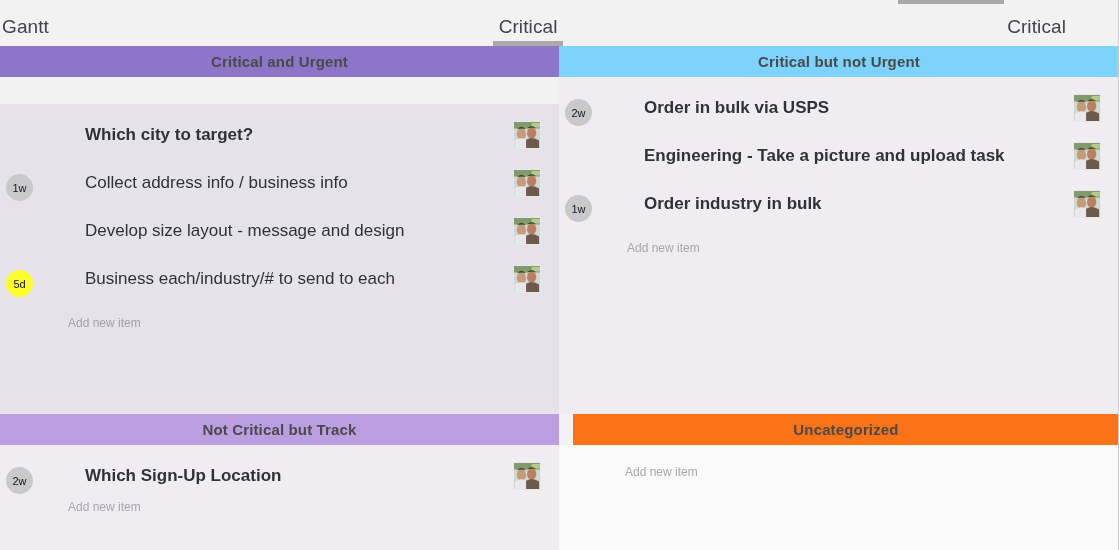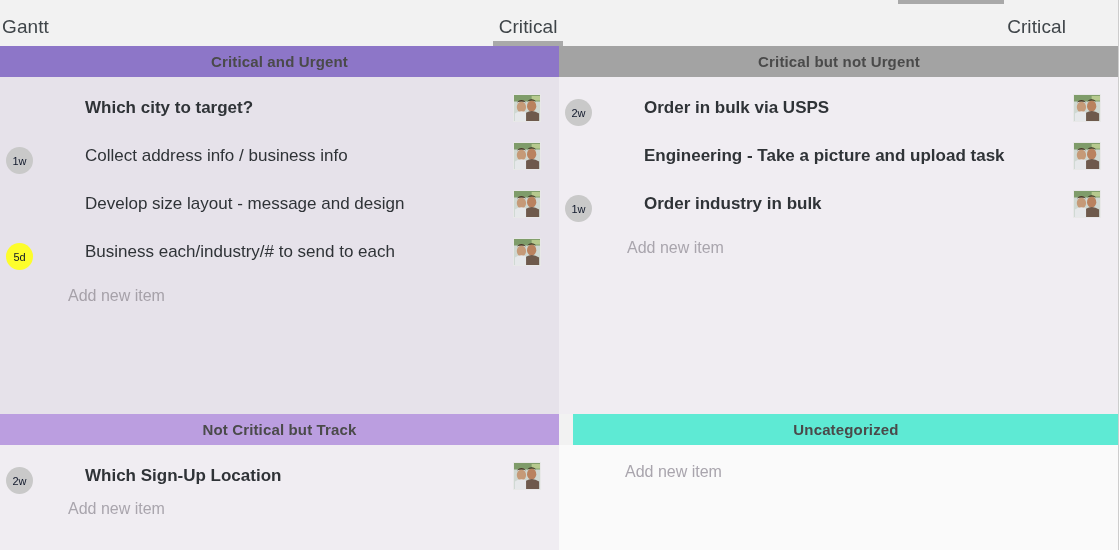--- a/index.html
+++ b/index.html
@@ -106,29 +106,29 @@
   }
 
   .quad-body {
     position: relative;
     height: calc(100% - 31px);
     padding-top: 7px;
   }
 
   
   .q1 .quad-header { background: #8d76c8; }
-  .q1 .quad-body   { background: #e6e2ea; }
-
-  .q2 .quad-header { background: #a3a3a3; }
+  .q1 .quad-body   { background: #e6e2ea; margin-top: 27px; }
+
+  .q2 .quad-header { background: #7dd3fc; }
   .q2 .quad-body   { background: #f0edf2; }
 
   .q3 .quad-header { background: #bb9ee0; }
   .q3 .quad-body   { background: #f0edf2; }
 
-  .q4 .quad-header { background: #5eead4; margin-left: 14px; }
+  .q4 .quad-header { background: #f97316; margin-left: 14px; }
   .q4 .quad-body   { background: #fafafa; }
 
   
   .task {
     position: relative;
     height: 48px;
     display: flex;
     align-items: center;
     padding-left: 48px;
     padding-right: 12px;
@@ -180,21 +180,21 @@
     background: #b9a796;
     overflow: hidden;
     z-index: 4;
     flex: none;
   }
 
   .avatar svg { display: block; width: 100%; height: 100%; }
 
   .add-new {
     padding-left: 68px;
-    font-size: 16px;
+    font-size: 12px;
     color: #a6a1a9;
     height: 40px;
     display: flex;
     align-items: center;
     cursor: text;
   }
 
   .q2 .add-new, .q3 .add-new, .q4 .add-new { color: #a9a5ad; }
   .q4 .add-new { padding-left: 66px; }
 

